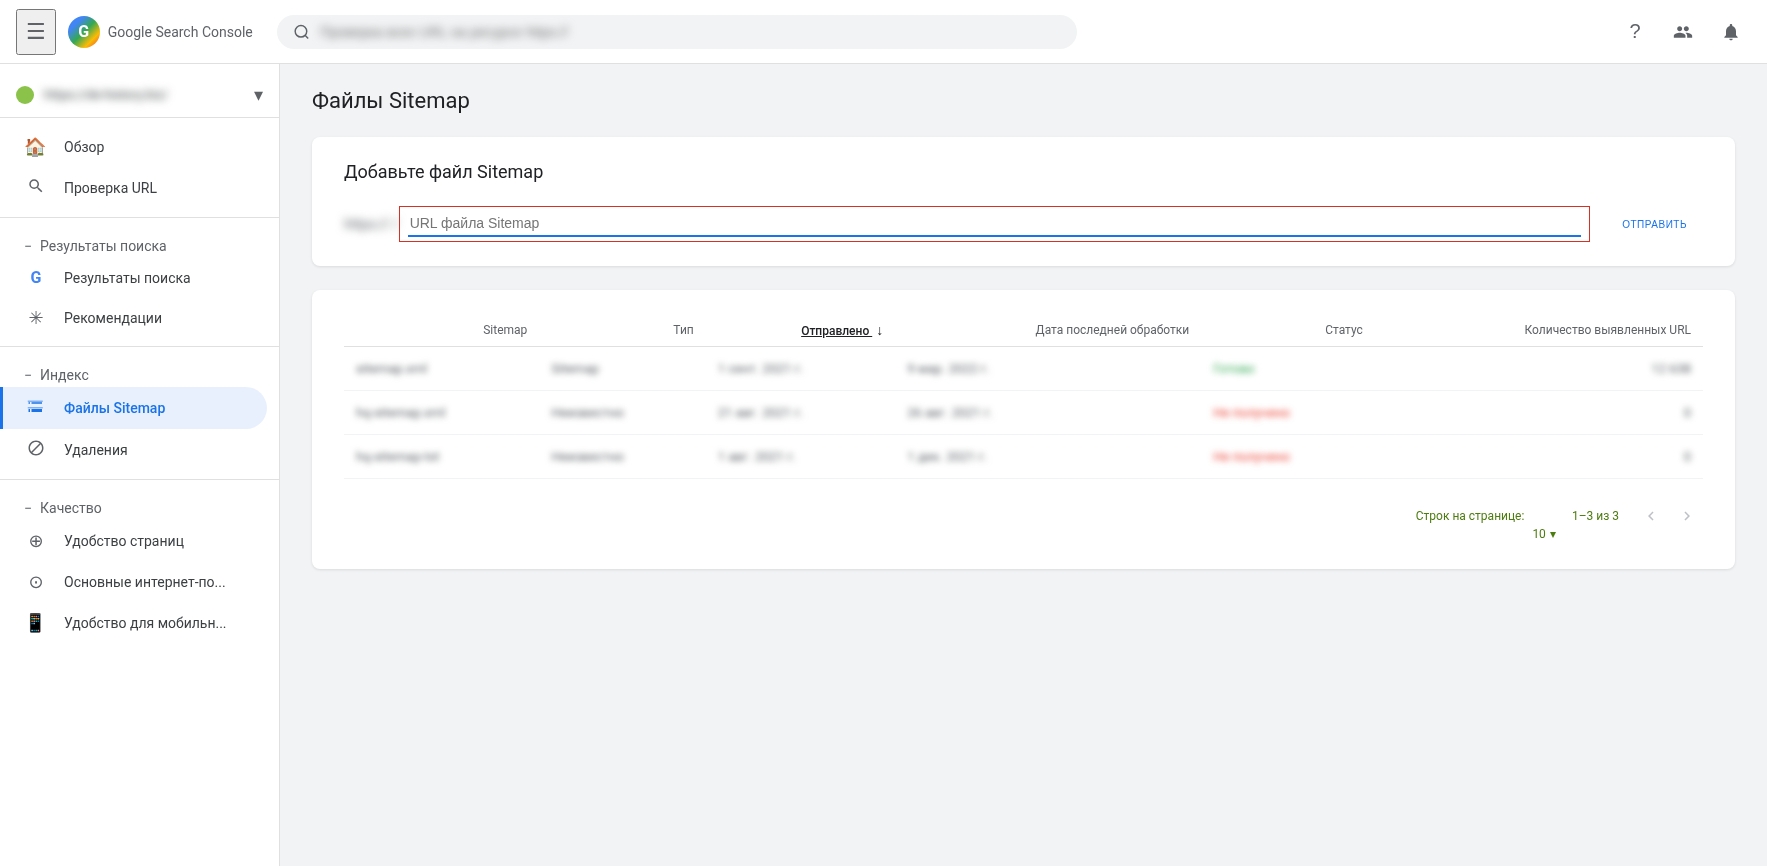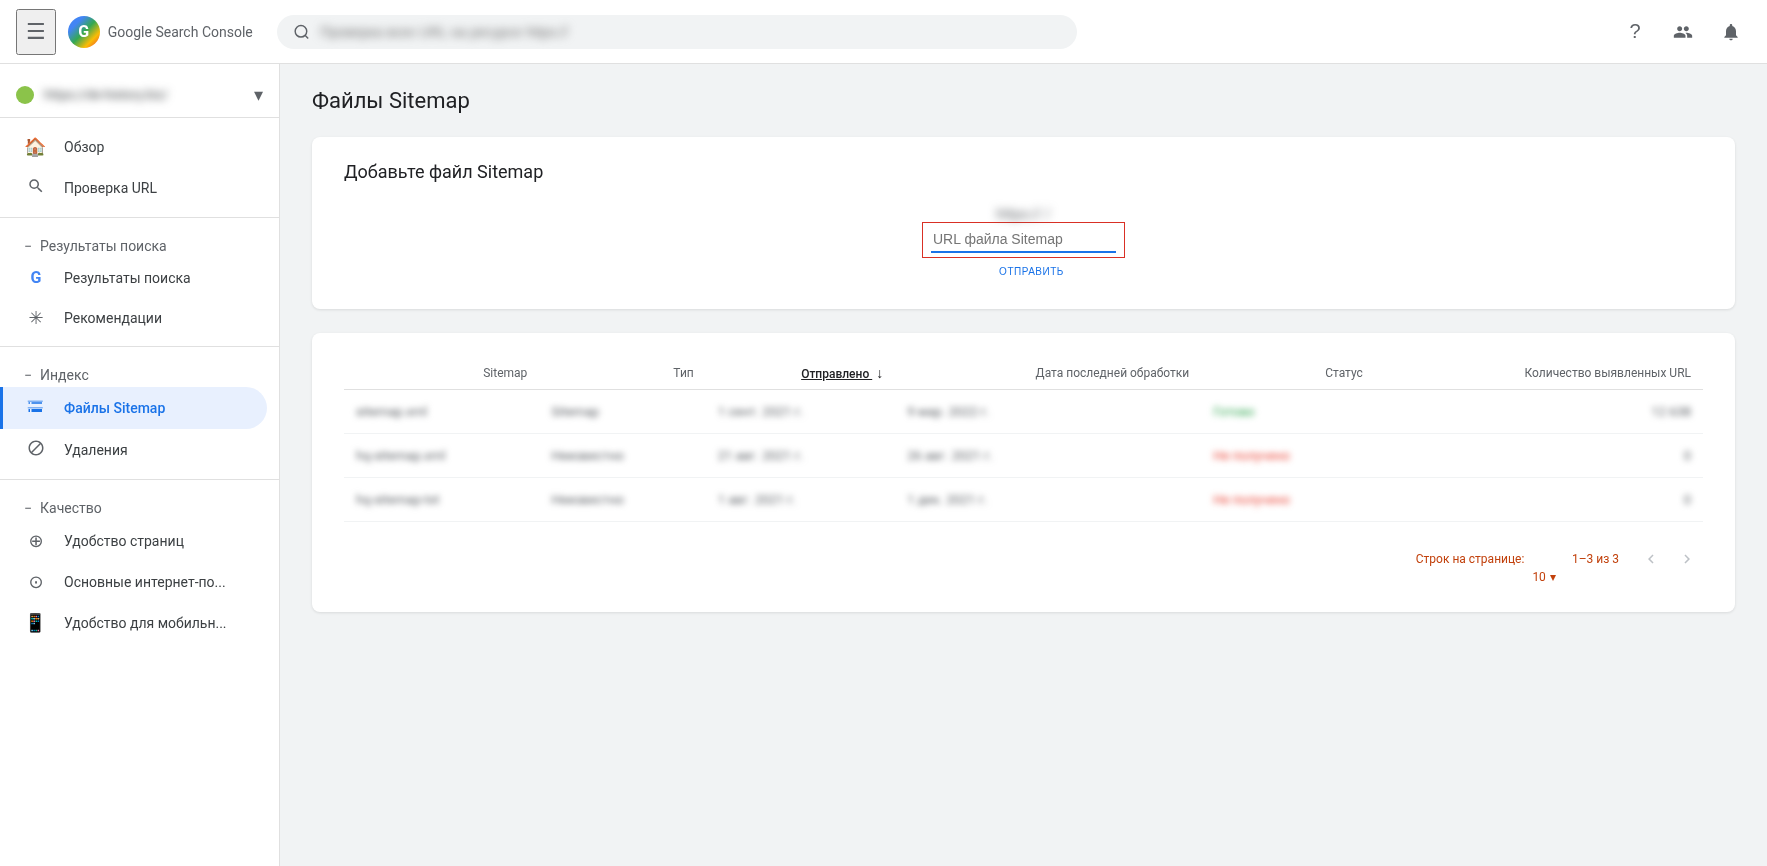--- a/index.html
+++ b/index.html
@@ -200,21 +200,20 @@
       font-weight: 400;
       color: #202124;
       margin-bottom: 24px;
     }
 
     
     .add-sitemap-row {
       display: flex;
       align-items: center;
       gap: 0;
-      flex-direction: column;
     }
     .base-url {
       font-size: 14px;
       color: #5f6368;
       white-space: nowrap;
       filter: blur(4px);
       margin-right: 0;
     }
     .sitemap-url-input-wrapper {
       flex: 1;
@@ -294,21 +293,21 @@
     }
 
     
     .pagination {
       display: flex;
       align-items: center;
       justify-content: flex-end;
       padding: 12px 0 4px;
       gap: 16px;
       font-size: 12px;
-      color: #c2410c;
+      color: #4d7c0f;
     }
     .pagination-rows {
       display: flex;
       align-items: center;
       gap: 8px;
     }
     .rows-select {
       display: flex;
       align-items: center;
       gap: 4px;

